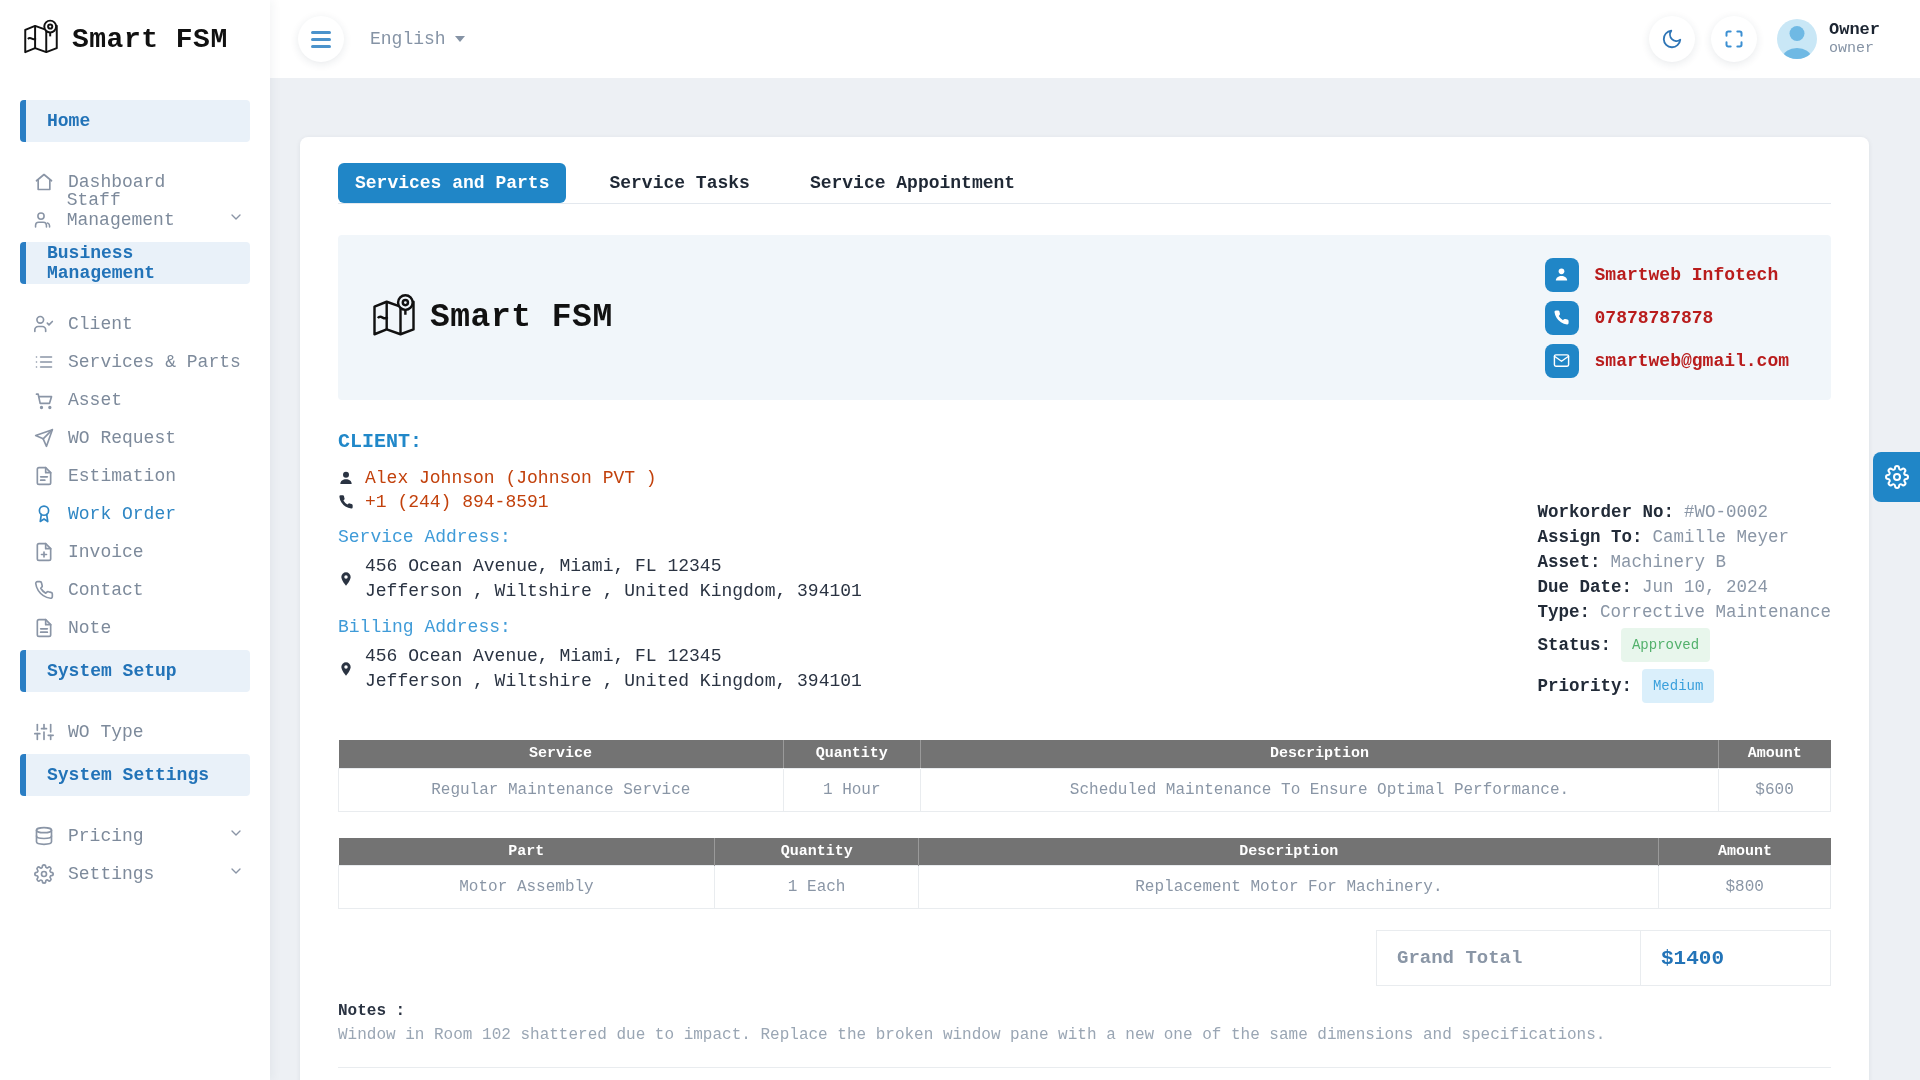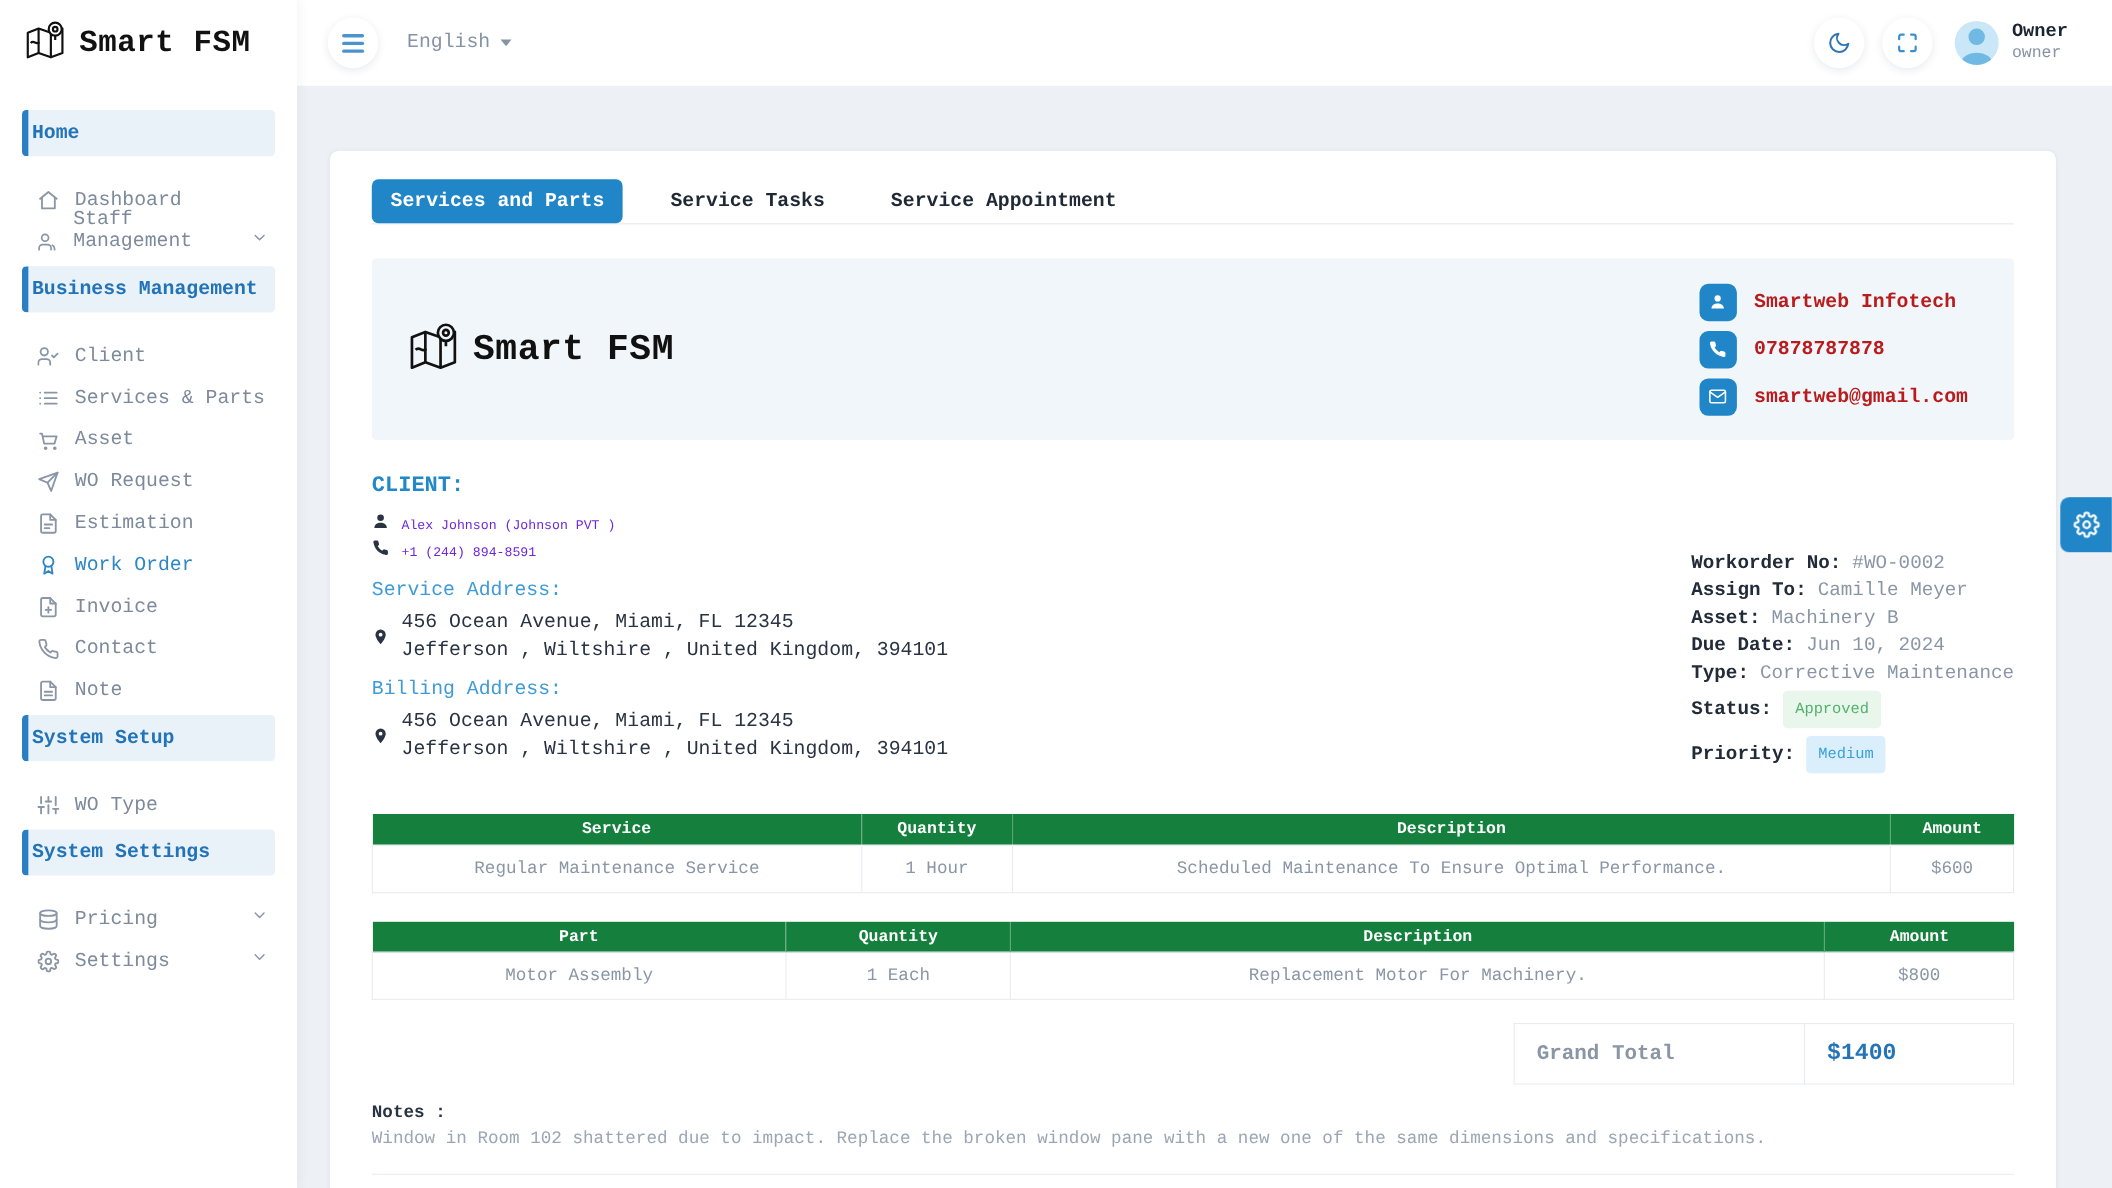--- a/index.html
+++ b/index.html
@@ -6,21 +6,21 @@
   html,body { width:1920px; height:1080px; overflow:hidden; }
   body { font-family:"Liberation Sans","DejaVu Sans",sans-serif; background:#edf0f4; color:#2a3342; }
   .app { display:flex; width:1920px; height:1080px;font-family:Liberation Mono, monospace; }
 
   
   .sidebar { width:270px; min-width:270px; background:#fff; box-shadow:2px 0 10px rgba(30,46,68,.06); z-index:5; }
   .brand { height:78px; display:flex; align-items:center; padding-left:20px; }
   .brand-text { font-size:28px; font-weight:800; letter-spacing:.5px; color:#111; margin-left:10px; }
   .nav { padding-top:10px; }
   .nav-header { display:flex; align-items:center; height:42px; margin:12px 20px 12px 20px;
-    background:#e9f1f9; border-left:6px solid #2a7ec4; border-radius:4px; padding-left:3px;
+    background:#e9f1f9; border-left:6px solid #2a7ec4; border-radius:4px; padding-left:21px;
     color:#2273b8; font-weight:700; font-size:18px; cursor:pointer; }
   .nav-item { display:flex; align-items:flex-end; height:38px; padding-left:34px; color:#7d8a9b;
     font-size:18px; cursor:pointer; }
   .nav-item svg { width:20px; height:20px; stroke:#8a95a6; stroke-width:2; fill:none;
     stroke-linecap:round; stroke-linejoin:round; }
   .nav-item span.lbl { margin-left:14px; }
   .nav-item.active { color:#2e86c4; }
   .nav-item.active svg { stroke:#2e86c4; }
   .nav-item .chev { margin-left:auto; margin-right:26px; }
   .nav-item .chev svg { width:16px; height:16px; stroke:#8a95a6; }
@@ -65,38 +65,38 @@
   .contact { display:flex; flex-direction:column; gap:9px; }
   .contact-row { display:flex; align-items:center; }
   .contact-ico { width:34px; height:34px; border-radius:8px; background:#2086c7; display:flex;
     align-items:center; justify-content:center; }
   .contact-ico svg { width:17px; height:17px; }
   .contact-row span { margin-left:16px; font-size:18px; font-weight:700; color:#b91c1c; }
 
   
   .info-row { display:flex; justify-content:space-between; margin-top:30px; }
   .client h3 { font-size:20px; font-weight:800; color:#2188c9; margin-bottom:13px; }
-  .cline { display:flex; align-items:flex-start; font-size:12px; color:#6d28d9; line-height:24px; }
+  .cline { display:flex; align-items:center; font-size:18px; color:#c2410c; line-height:24px; }
   .cline svg { width:16px; height:16px; fill:#2a3342; margin-right:11px; flex:none; }
   .addr-label { color:#3f9bd8; font-size:18px; margin:13px 0 7px; }
   .addr { display:flex; align-items:center; }
   .addr svg { width:16px; height:16px; fill:#2a3342; margin-right:11px; flex:none; }
   .addr div { font-size:18px; color:#2a3342; line-height:25px; }
 
   .wo { margin-top:70px; line-height:24px; }
   .wo-row { display:flex; align-items:center; margin-bottom:1px; }
   .wo-row .k { font-size:17.5px; font-weight:700; color:#222b38; margin-right:10px; white-space:nowrap; }
   .wo-row .v { font-size:17.5px; color:#8a96a6; }
   .badge { display:inline-block; font-size:14px; padding:5px 11px; border-radius:4px; margin:3px 0; }
   .badge.green { background:#e8f6ec; color:#53b16c; }
   .badge.blue  { background:#daeffb; color:#3aa0dc; }
 
   
   table.items { width:100%; border-collapse:collapse; margin-top:33px; }
-  table.items th { background:#15803d; color:#fff; font-size:15px; font-weight:700; height:28px;
+  table.items th { background:#737373; color:#fff; font-size:15px; font-weight:700; height:28px;
     border-right:1px solid rgba(255,255,255,.28); text-align:center; }
   table.items th:last-child { border-right:none; }
   table.items td { height:43px; text-align:center; font-size:16px; color:#8a96a6;
     border:1px solid #e9ecef; background:#fff; }
   table.items.parts { margin-top:26px; }
 
   .gt-wrap { display:flex; justify-content:flex-end; margin-top:21px; }
   table.gt { border-collapse:collapse; width:455px; }
   table.gt td { border:1px solid #e9ecef; height:55px; padding-left:20px; }
   table.gt td.k { width:264px; font-size:19px; font-weight:700; color:#8a96a6; }

